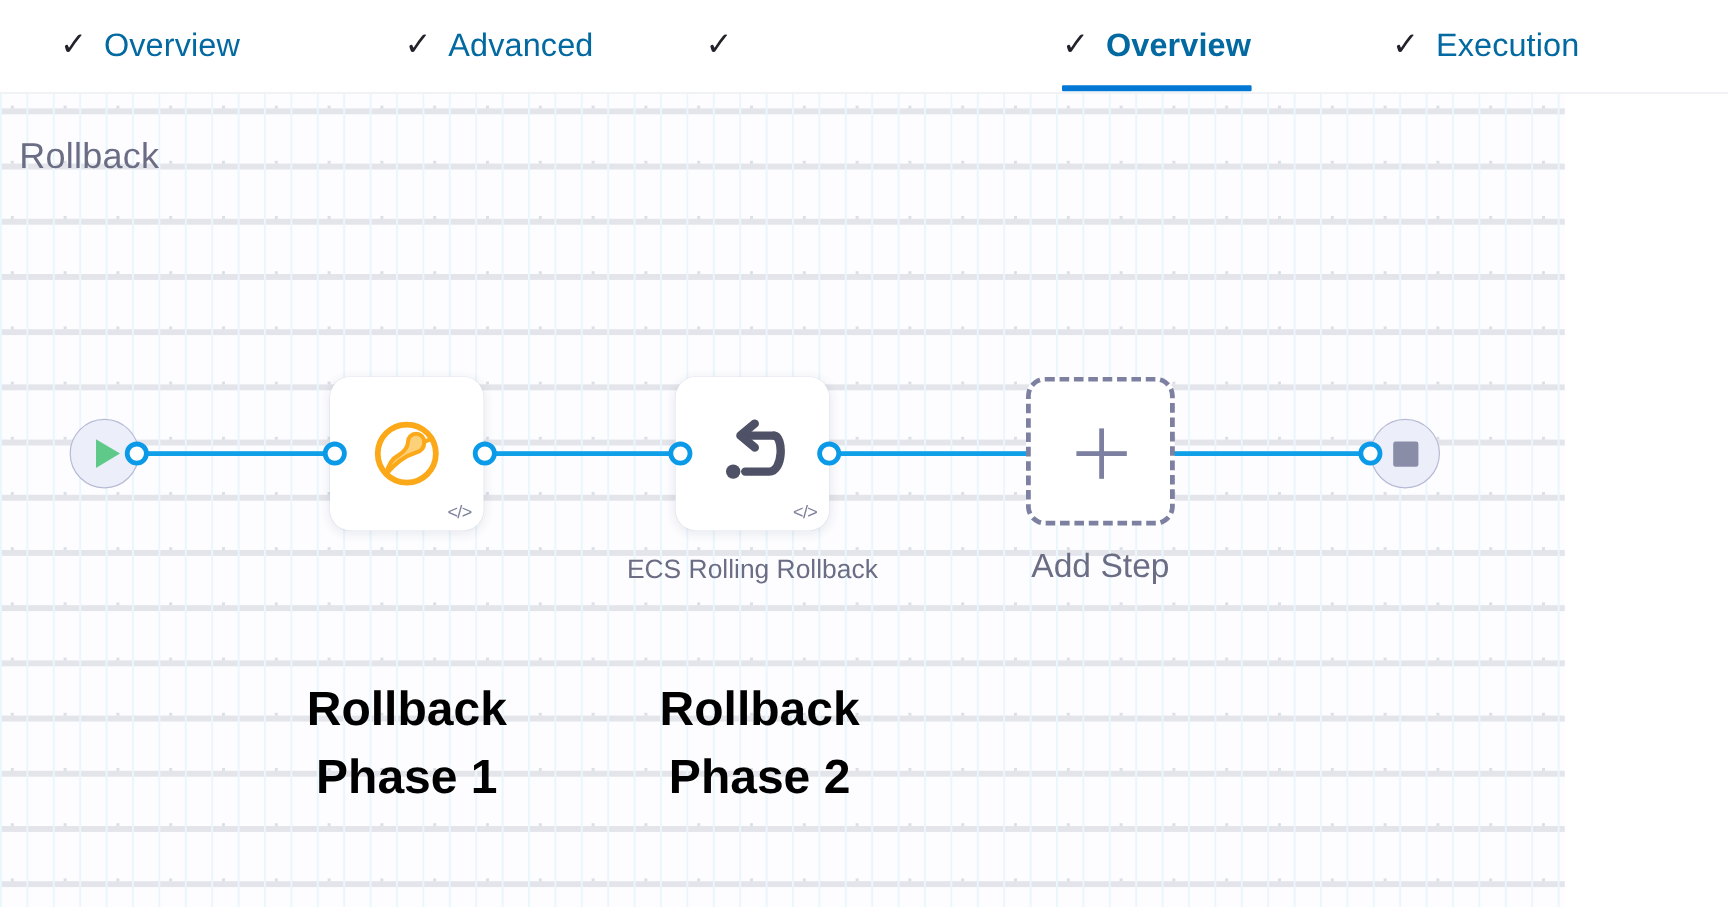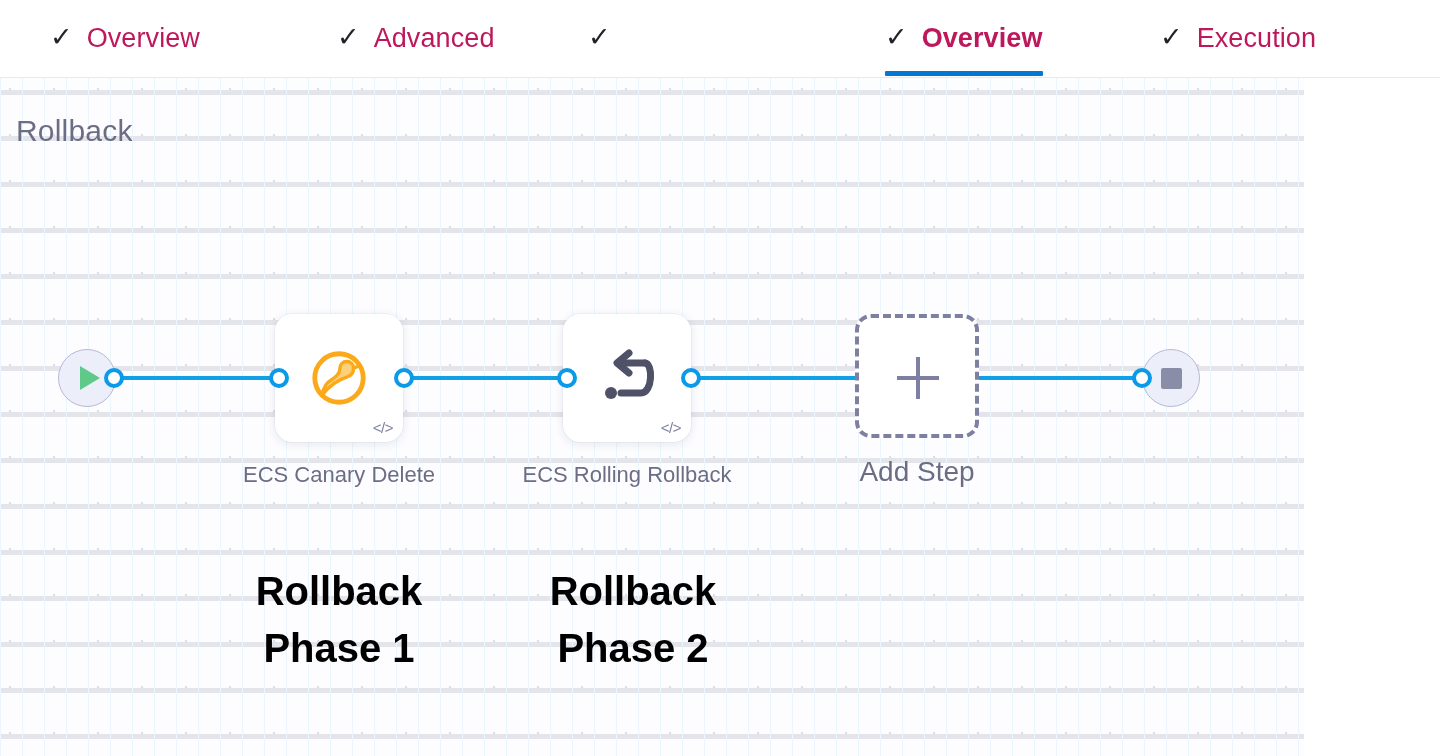--- a/index.html
+++ b/index.html
@@ -46,21 +46,21 @@
   .tab .tcheck {
     font-size: 27px;
     line-height: 1;
     color: #22222a;
     font-weight: 400;
     display: inline-block;
     transform: translateY(-1px);
   }
   .tab .tlabel {
     font-size: 27px;
-    color: #be185d;
+    color: #0369a1;
     letter-spacing: 0.1px;
     white-space: nowrap;
   }
   .tab.active .tlabel { font-weight: 700; }
   .tab-underline {
     position: absolute;
     left: 0; right: 0;
     bottom: -14px;
     height: 5px;
     background: #0277d4;
@@ -320,21 +320,20 @@
       <div class="node-icon">
         <svg width="62" height="62" viewBox="0 0 64 64" aria-hidden="true">
           <circle cx="32" cy="32" r="25" fill="none" stroke="#fba919" stroke-width="5"></circle>
           <path d="M14 50 C22 40 30 34 40 31 C44 30 47 27 47 22 C47 18 44 15 40 15 C36 15 33 18 33 22 C33 27 29 31 24 34 C20 36 16 42 14 50 Z" fill="#fdd07a" stroke="#fba919" stroke-width="3.5" stroke-linejoin="round"></path>
           <path d="M47 22 L54 19" stroke="#fba919" stroke-width="3.5" stroke-linecap="round"></path>
         </svg>
       </div>
       <div class="code-badge">&lt;/&gt;</div>
     </div>
     <div class="dot" id="dot-c"></div>
-    <div class="node-label" id="label-1">ECS Canary Delete</div>
     <div class="annot" id="annot-1" style="white-space:pre-line">Rollback
 Phase 1</div>
 
     <div class="dot" id="dot-d"></div>
     <div class="node" id="node-2">
       <div class="node-icon">
         <svg width="64" height="62" viewBox="0 0 64 62" aria-hidden="true">
           <path d="M50 16 C58 16 58 46 46 46 L26 46" fill="none" stroke="#4f5167" stroke-width="7" stroke-linecap="round"></path>
           <path d="M50 16 L26 16" fill="none" stroke="#4f5167" stroke-width="7" stroke-linecap="round"></path>
           <path d="M34 6 L22 16 L34 26" fill="none" stroke="#4f5167" stroke-width="7" stroke-linecap="round" stroke-linejoin="round"></path>

